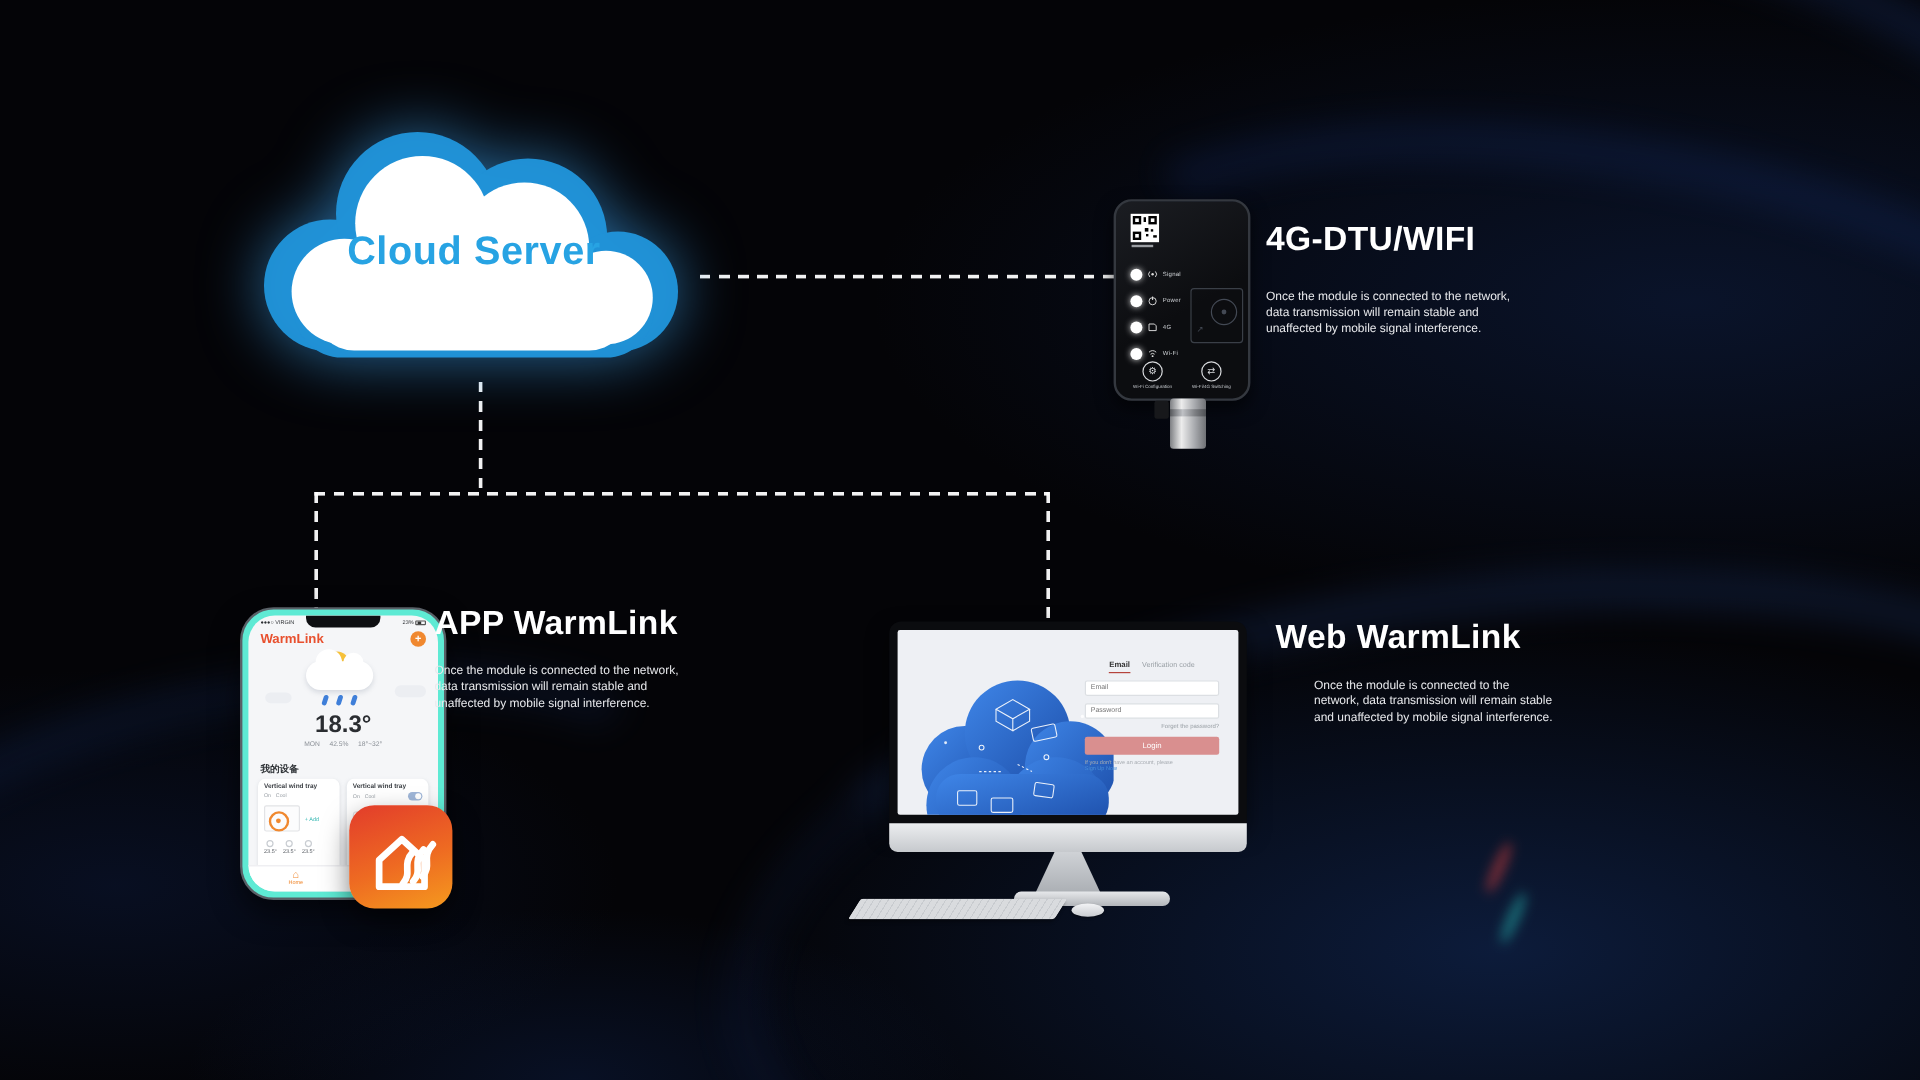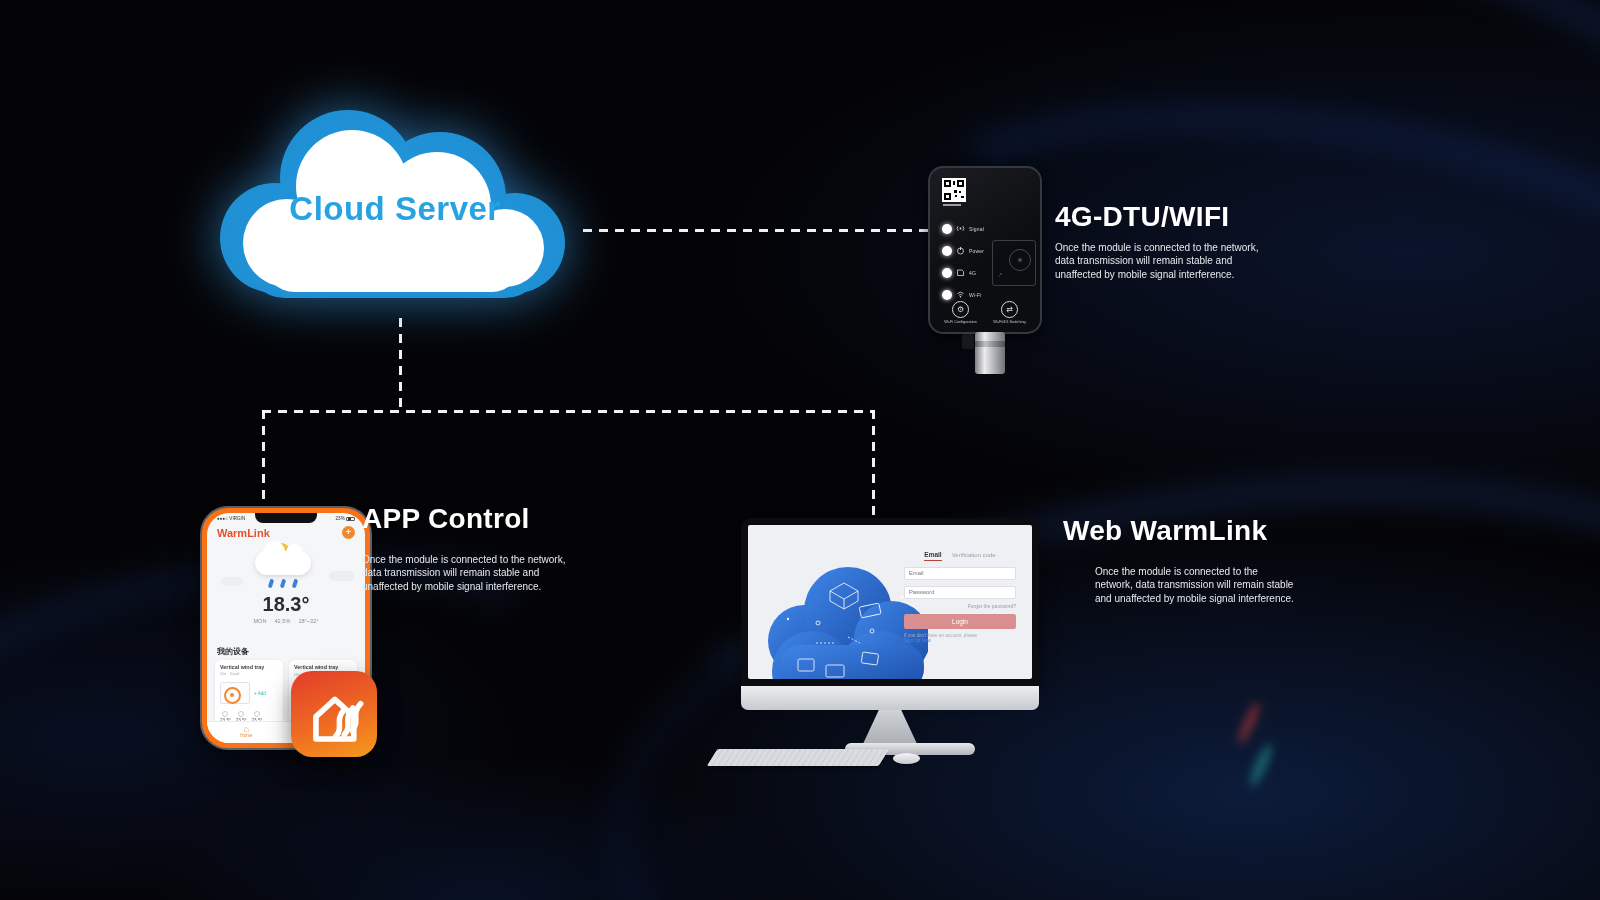--- a/index.html
+++ b/index.html
@@ -45,39 +45,39 @@
   .fan::before { content:""; position:absolute; left:8px; top:8px; width:4px; height:4px; border-radius:50%; background:#434954; }
   .panel-arrow { left:4px; top:30px; font-size:7px; color:#434954; }
   .dtu-btn { width:17px; height:17px; border:1.2px solid #d8dadd; border-radius:50%; color:#d8dadd; font-size:8px; display:flex; align-items:center; justify-content:center; }
   .dtu-btn-label { font-size:3.8px; color:#c6c9ce; margin-top:2px; text-align:center; }
   .dtu-nub { left:962px; top:334px; width:12px; height:15px; background:#17181b; border-radius:2px; }
   .dtu-plug { left:975px; top:332px; width:30px; height:42px; border-radius:3px;
       background:linear-gradient(90deg,#7d7f83,#ececec 32%,#a9abaf 68%,#6f7175); }
   .dtu-plug::before { content:""; position:absolute; left:0; top:9px; width:100%; height:6px; background:linear-gradient(90deg,#55575b,#bfc1c5 35%,#7c7e82 70%,#4e5054); }
 
   
-  .phone { left:200px; top:506px; width:172px; height:244px; background:#f97316; border:2px solid #596067; border-radius:28px; padding:5px; box-shadow:0 10px 24px rgba(0,0,0,.55); }
+  .phone { left:200px; top:506px; width:172px; height:244px; background:#5eead4; border:2px solid #596067; border-radius:28px; padding:5px; box-shadow:0 10px 24px rgba(0,0,0,.55); }
   .phone-screen { position:relative; width:100%; height:100%; background:#f5f6f8; border-radius:22px; overflow:hidden; }
   .notch { position:absolute; top:0; left:50%; transform:translateX(-50%); width:62px; height:10px; background:#0e0f12; border-radius:0 0 8px 8px; }
   .statusbar { display:flex; justify-content:space-between; align-items:center; padding:3px 10px 0 10px; font-size:4.6px; color:#2c2f33; }
   .battery { display:inline-block; width:9px; height:4.5px; border:.8px solid #555; border-radius:1px; position:relative; vertical-align:middle; }
   .battery::before { content:""; position:absolute; left:.5px; top:.5px; bottom:.5px; width:55%; background:#333; }
   .appbar { display:flex; justify-content:space-between; align-items:center; padding:5px 10px 0 10px; }
   .app-name { color:#e8502e; font-weight:700; font-size:11px; }
   .add-btn { width:13px; height:13px; border-radius:50%; background:#f0882f; color:#fff; font-size:9px; line-height:12px; text-align:center; font-weight:700; }
   .weather { position:relative; height:52px; margin-top:2px; }
   .sun { position:absolute; left:64px; top:2px; width:20px; height:20px; border-radius:50%; background:#f6c13a; }
   .wcloud { position:absolute; left:48px; top:10px; width:56px; height:24px; background:#fff; border-radius:14px; box-shadow:0 2px 4px rgba(120,130,150,.25); }
   .wcloud::before { content:""; position:absolute; left:8px; top:-10px; width:22px; height:22px; border-radius:50%; background:#fff; }
   .wcloud::after { content:""; position:absolute; right:8px; top:-7px; width:17px; height:17px; border-radius:50%; background:#fff; }
   .drop { position:absolute; width:4px; height:9px; background:#3f7fd9; border-radius:3px; transform:rotate(18deg); }
   .mini-cloud { position:absolute; background:#eceef2; border-radius:8px; }
   .temp { text-align:center; font-size:20px; font-weight:600; color:#2a2d31; }
   .wstats { display:flex; justify-content:center; gap:8px; font-size:5.6px; color:#8a8f96; margin-top:2px; }
-  .devices-title { font-size:8px; font-weight:700; color:#2f3337; margin:22px 0 3px 10px; }
+  .devices-title { font-size:8px; font-weight:700; color:#2f3337; margin:11px 0 3px 10px; }
   .cards { display:flex; gap:6px; padding:0 8px; }
   .dcard { width:71px; height:88px; background:#fff; border-radius:6px; box-shadow:0 1px 3px rgba(140,150,165,.25); padding:4px 5px; position:relative; }
   .dcard-name { font-size:5.4px; font-weight:700; color:#3b3f44; }
   .dcard-sub { font-size:4.4px; color:#9aa0a6; margin-top:1px; display:flex; gap:4px; align-items:center; }
   .toggle { margin-left:auto; width:12px; height:6.5px; background:#9fb6d8; border-radius:4px; position:relative; }
   .toggle::before { content:""; position:absolute; right:.8px; top:.8px; width:5px; height:5px; border-radius:50%; background:#fff; }
   .dcard-imgrow { display:flex; align-items:center; gap:4px; margin-top:4px; height:26px; }
   .outdoor-unit { width:30px; height:22px; border:1px solid #e2e3e6; border-radius:2px; background:#fcfcfd; position:relative; }
   .outdoor-unit::before { content:""; position:absolute; left:3px; top:4px; width:13px; height:13px; border:2px solid #f0882f; border-radius:50%; }
   .outdoor-unit::after { content:""; position:absolute; left:8.5px; top:9.5px; width:4px; height:4px; border-radius:50%; background:#f0882f; }
@@ -221,21 +221,21 @@
     </div>
     <div style="width:46px; display:flex; flex-direction:column; align-items:center;">
       <div class="dtu-btn">⇄</div>
       <div class="dtu-btn-label">Wi-Fi/4G Switching</div>
     </div>
   </div>
 </div>
 <div class="abs dtu-nub"></div>
 <div class="abs dtu-plug"></div>
 
-<div class="abs sec-title" style="left:1055px; top:201px;text-align:center;">4G-DTU/WIFI</div>
+<div class="abs sec-title" style="left:1055px; top:183px;text-align:center;">4G-DTU/WIFI</div>
 <div class="abs sec-body" style="left:1055px; top:241px; width:350px;">Once the module is connected to the network,
 data transmission will remain stable and
 unaffected by mobile signal interference.</div>
 
 <div class="abs phone">
   <div class="phone-screen">
     <div class="statusbar">
       <span>●●●○ VIRGIN</span>
       <span style="font-weight:700;">4:21 PM</span>
       <span><span>23%</span> <span class="battery"></span></span>
@@ -323,21 +323,21 @@
   <svg width="86" height="86" viewBox="0 0 100 100">
     <g stroke="#fff" stroke-width="6.5" fill="none" stroke-linecap="round" stroke-linejoin="round">
       <path d="M29 79 V53 L51 33 L73 53 V79 Z"></path>
       <path d="M52 76 C62 65 50 58 62 45"></path>
       <path d="M62 74 C72 63 60 56 72 43"></path>
       <path d="M71 69 C81 58 69 51 81 38"></path>
     </g>
   </svg>
 </div>
 
-<div class="abs sec-title" style="left:362px; top:503px;">APP Control</div>
+<div class="abs sec-title" style="left:362px; top:503px;">APP WarmLink</div>
 <div class="abs sec-body" style="left:362px; top:553px; width:350px;">Once the module is connected to the network,
 data transmission will remain stable and
 unaffected by mobile signal interference.</div>
 
 <div class="abs mon-screen">
   <div class="mon-inner">
     <svg style="position:absolute; left:4px; bottom:-10px;" width="176" height="136" viewBox="0 0 176 136">
       <defs>
           <linearGradient id="bg1" x1="0" y1="0" x2="1" y2="1">
         <stop offset="0" stop-color="#3f86e8"></stop>

